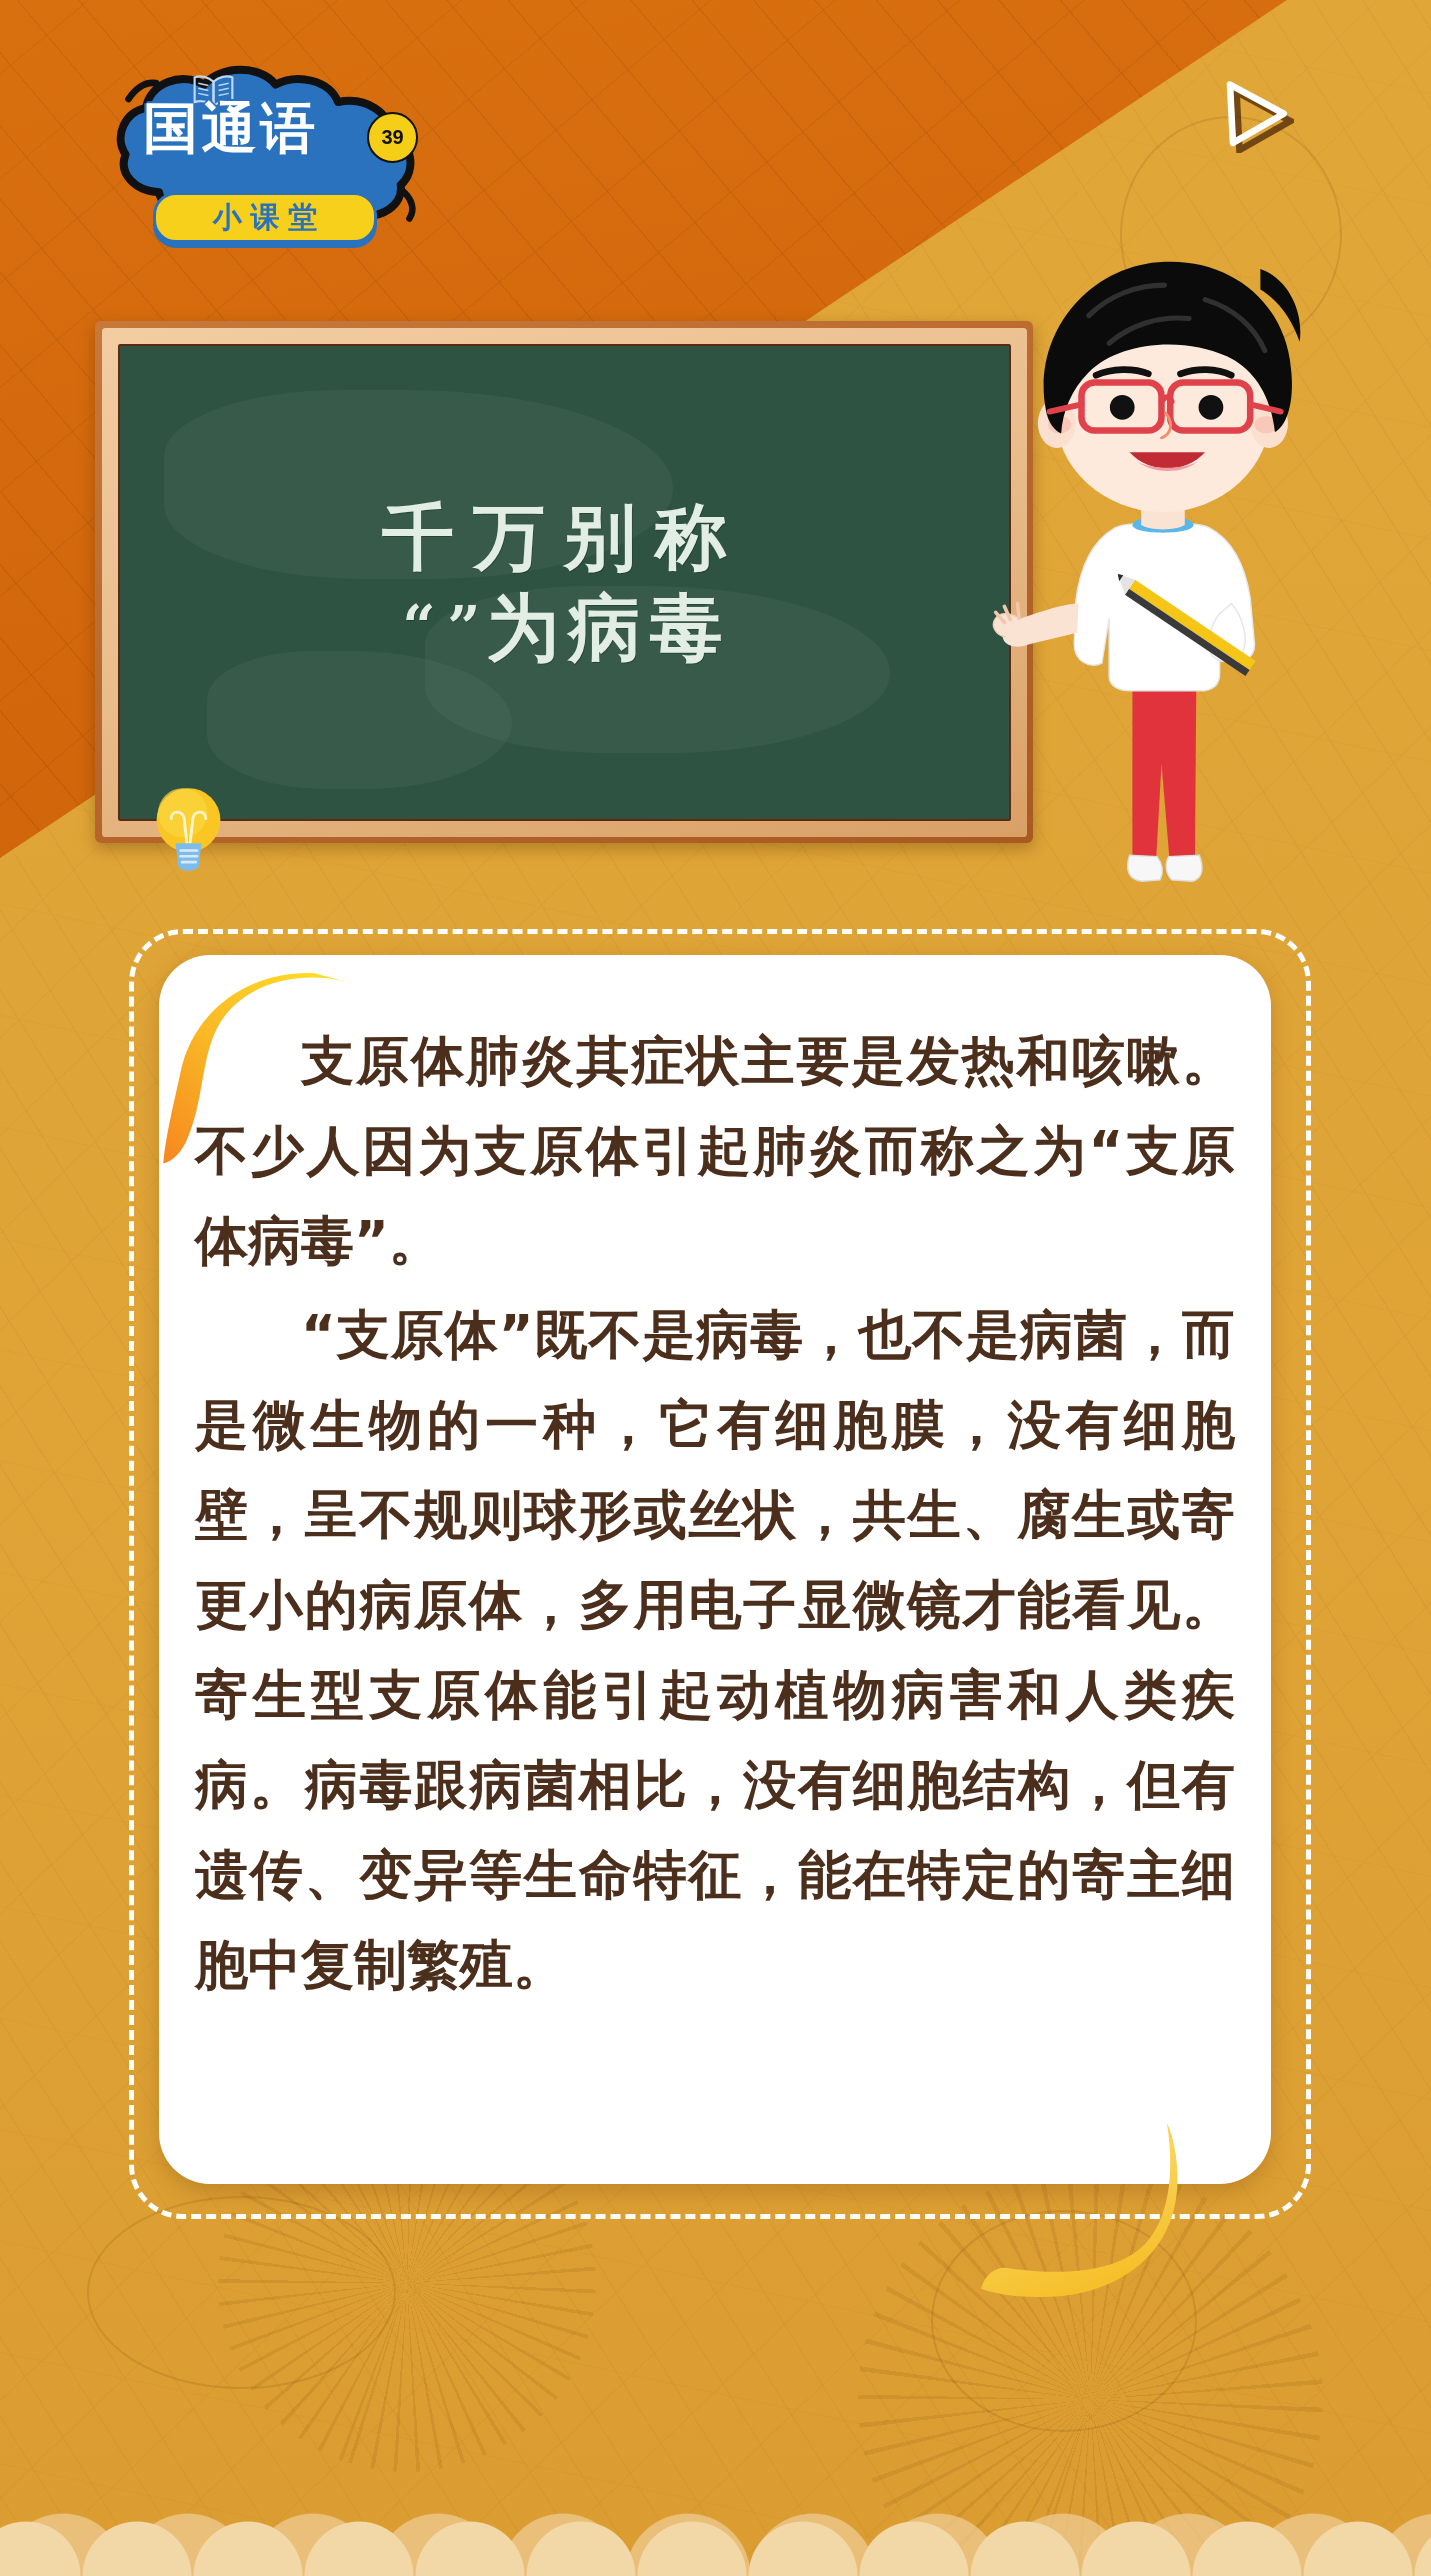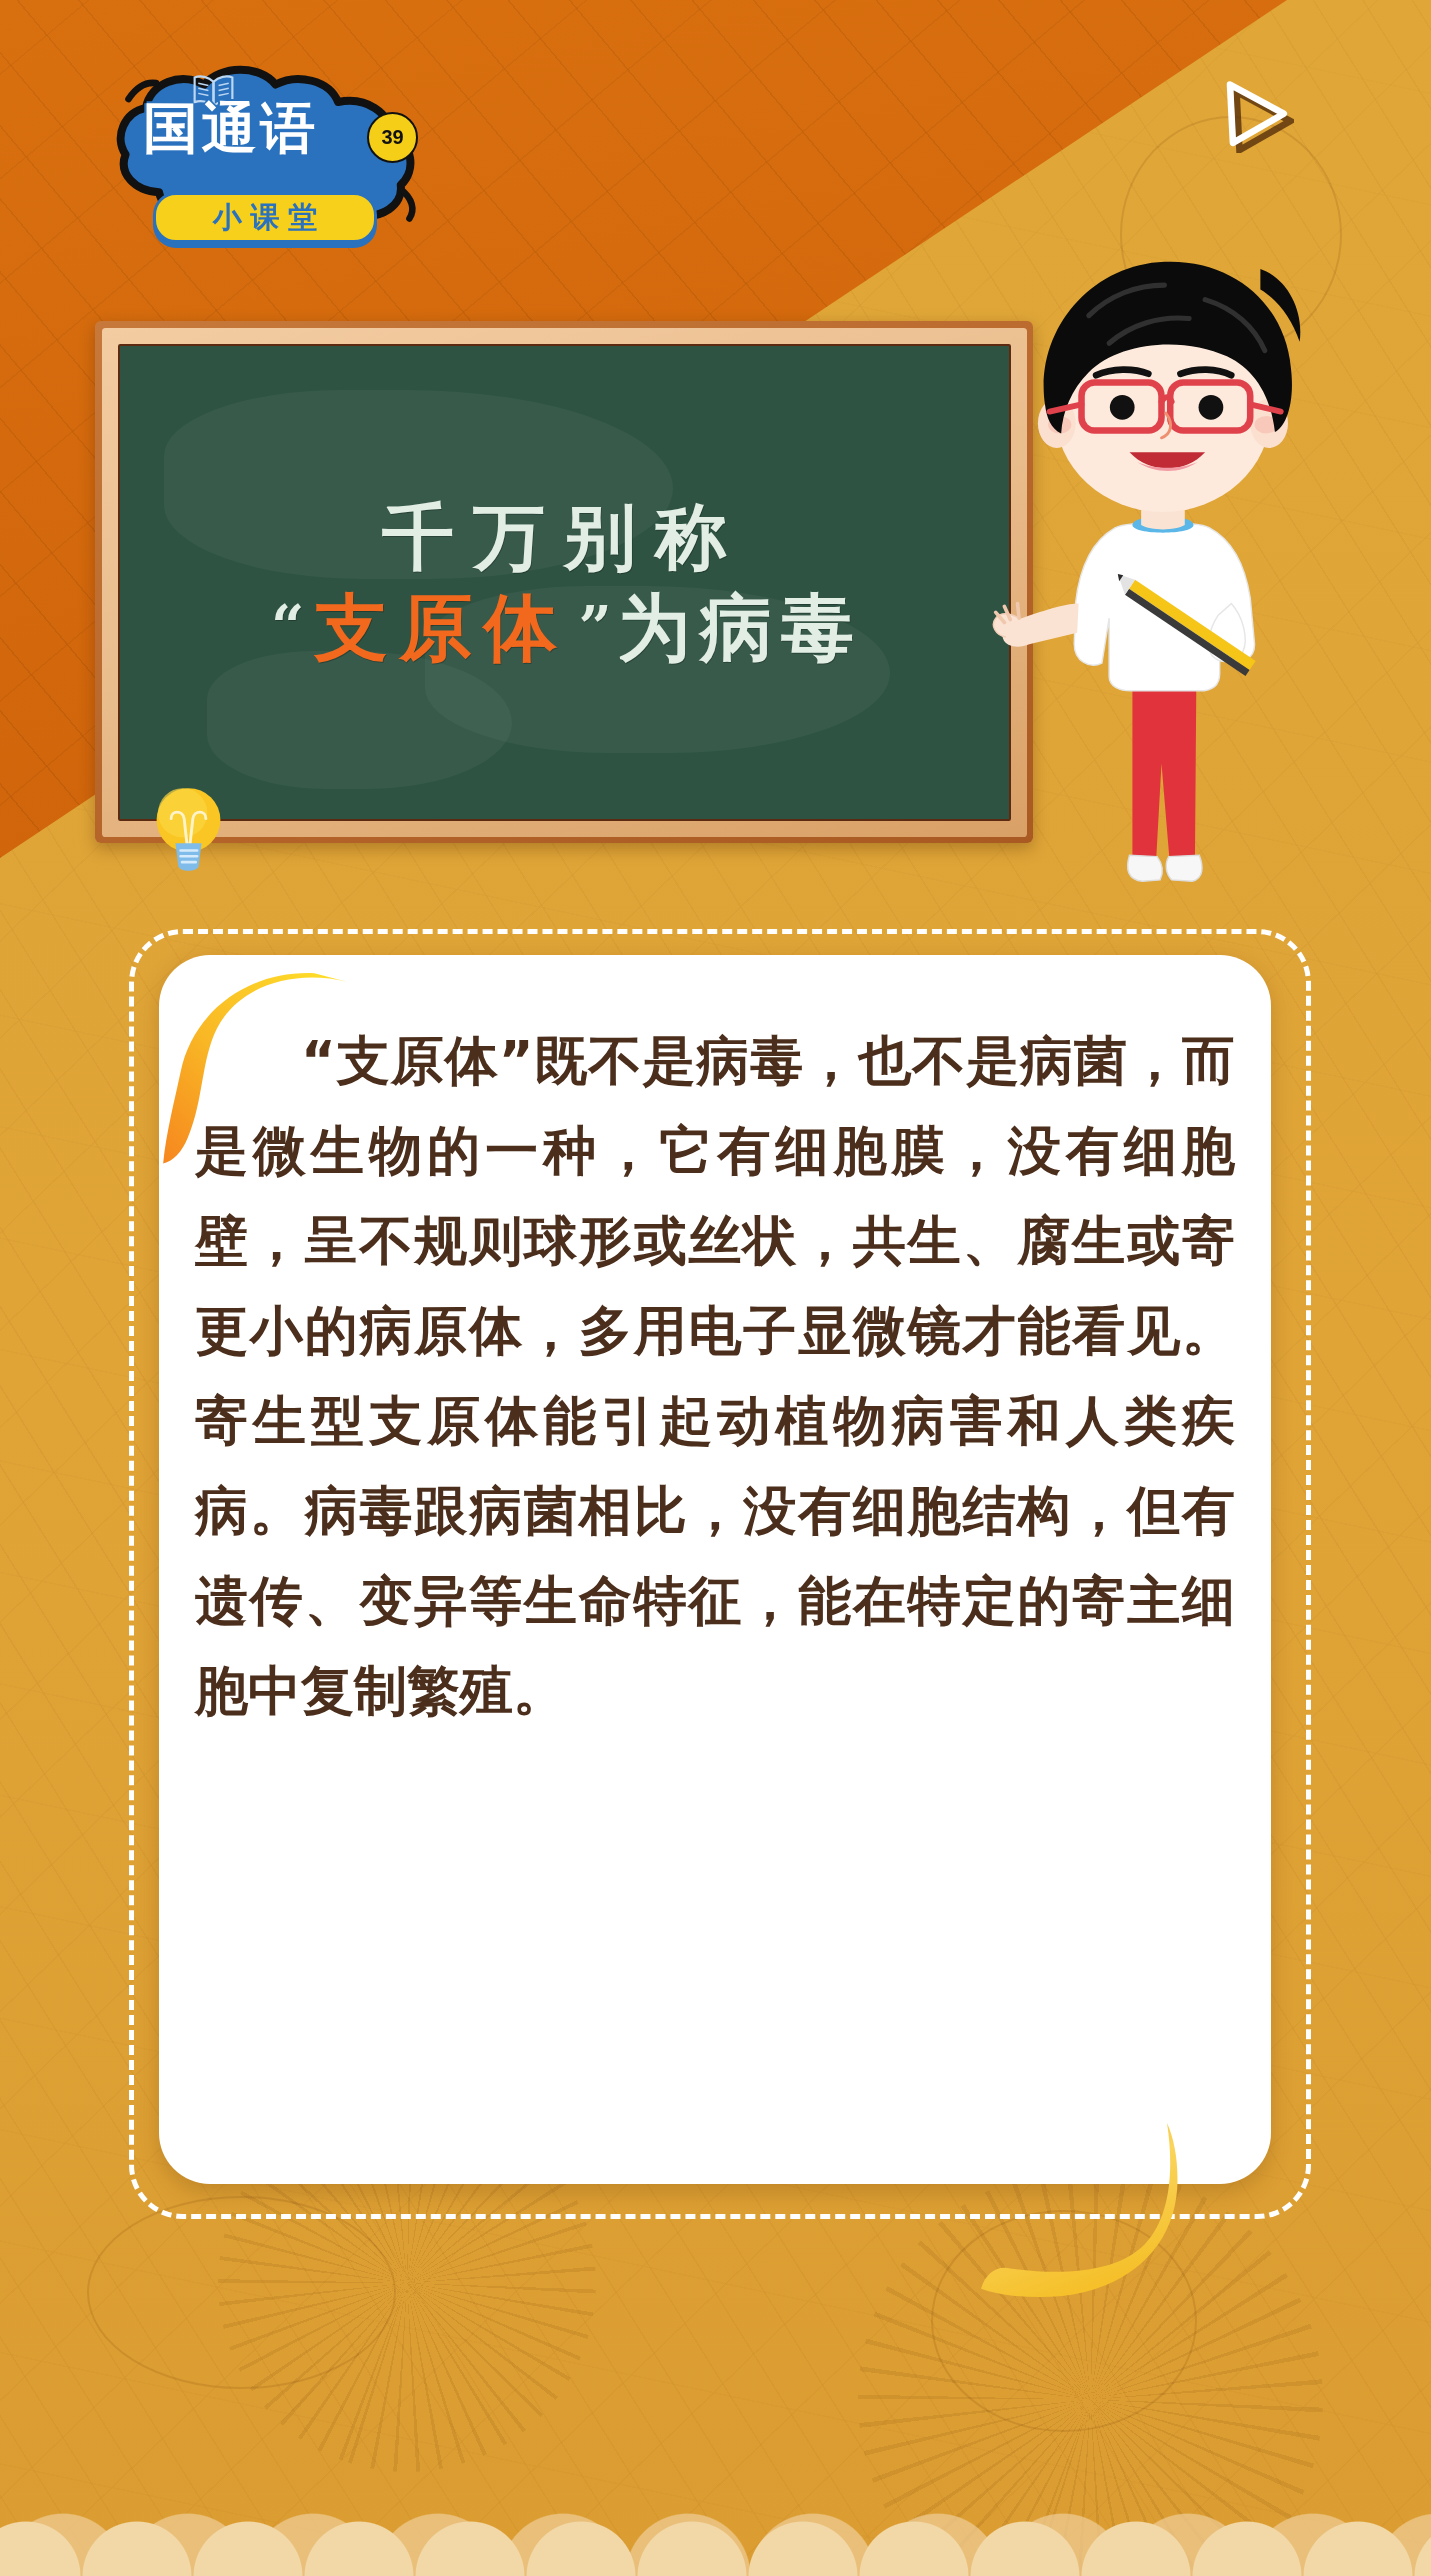--- a/index.html
+++ b/index.html
@@ -240,21 +240,20 @@
     <div class="board-bevel">
       <div class="board-face">
         <div class="chalk-smudge" style="left:44px;top:44px;width:509px;height:189px;"></div>
         <div class="chalk-smudge" style="left:305px;top:240px;width:465px;height:167px;"></div>
         <div class="chalk-smudge" style="left:87px;top:305px;width:305px;height:138px;"></div>
 
         <div class="board-line bl1">千万别称</div>
 
         <div class="board-line bl2">
           <span class="qm">“</span>
-          <span class="hl">支原体</span>
           <span class="qm">”</span>
           <span class="tail">为病毒</span>
         </div>
       </div>
     </div>
   </div>
 
   <span class="bulb">
     <svg width="87" height="95" viewBox="0 0 120 130">
       <circle cx="60" cy="52" r="44" fill="#F9C623"></circle>
@@ -355,20 +354,21 @@
           <stop offset="100%" stop-color="#F5C02A"></stop>
         </linearGradient>
       </defs>
       <path d="M296,30 C306,96 300,160 266,196 C228,236 152,240 80,230
                C60,226 46,238 40,258 C66,268 112,272 152,268
                C238,258 304,206 310,120 C312,84 306,52 296,30 Z" fill="url(#g2)"></path>
     </svg>
   </span>
 
   <div class="body-text">
+    <p>支原体肺炎其症状主要是发热和咳嗽。不少人因为支原体引起肺炎而称之为“支原体病毒”。</p>
     <p>“支原体”既不是病毒，也不是病菌，而是微生物的一种，它有细胞膜，没有细胞壁，呈不规则球形或丝状，共生、腐生或寄更小的病原体，多用电子显微镜才能看见。寄生型支原体能引起动植物病害和人类疾病。病毒跟病菌相比，没有细胞结构，但有遗传、变异等生命特征，能在特定的寄主细胞中复制繁殖。</p>
   </div>
 
   <div class="scallop">
     <div class="scallop-back"></div>
     <div class="scallop-front"></div>
   </div>
 
 
 </div>

